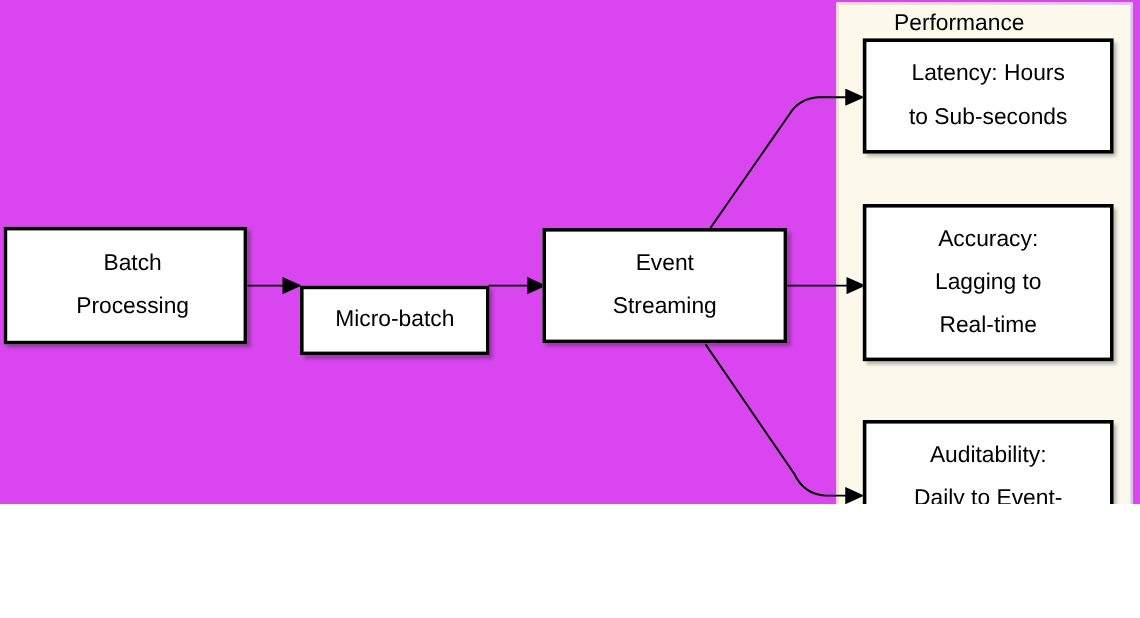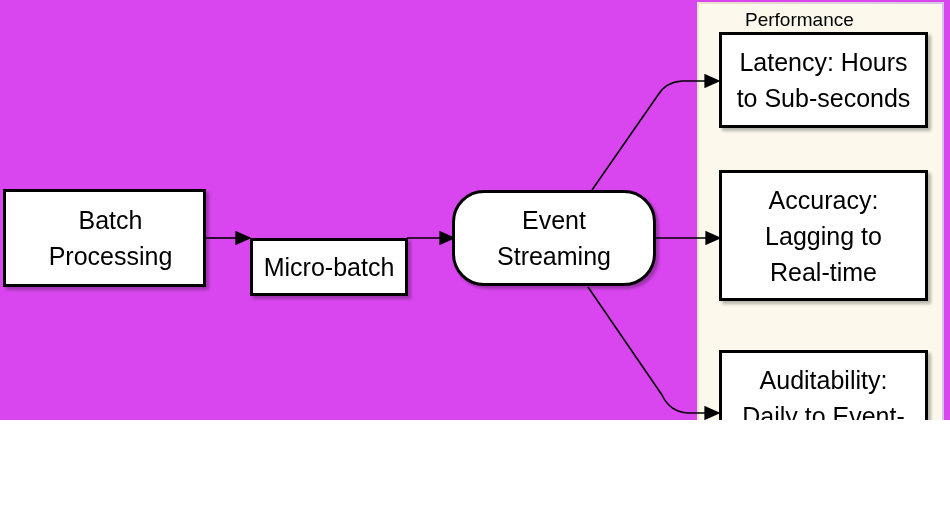--- a/index.html
+++ b/index.html
@@ -43,28 +43,28 @@
   .node {
     position: absolute;
     box-sizing: border-box;
     background: var(--node-fill, #ffffff);
     border: 3px solid var(--node-border, #000000);
     box-shadow: 3px 3px 3px rgba(0,0,0,0.28);
     display: flex;
     align-items: center;
     justify-content: center;
     text-align: center;
-    font-size: 25px;
+    font-size: 19px;
     line-height: 36px;
     white-space: pre-line;
     color: var(--text, #000000);
   }
   .node-batch        { left: 3px;   top: 189px; width: 203px; height: 98px; padding-left: 12px; }
   .node-micro        { left: 250px; top: 210px; width: 158px; height: 58px; margin-top: 28px; }
-  .node-event        { left: 452px; top: 190px; width: 204px; height: 96px; border-radius: 32px; }
+  .node-event        { left: 452px; top: 190px; width: 204px; height: 96px; }
   .node-latency      { left: 719px; top: 32px;  width: 209px; height: 96px; }
   .node-accuracy     { left: 719px; top: 170px; width: 209px; height: 131px; }
   .node-auditability { left: 719px; top: 350px; width: 209px; height: 131px; }
 </style>
 </head>
 <body>
 
 <div class="stage">
 
   <div class="panel">

